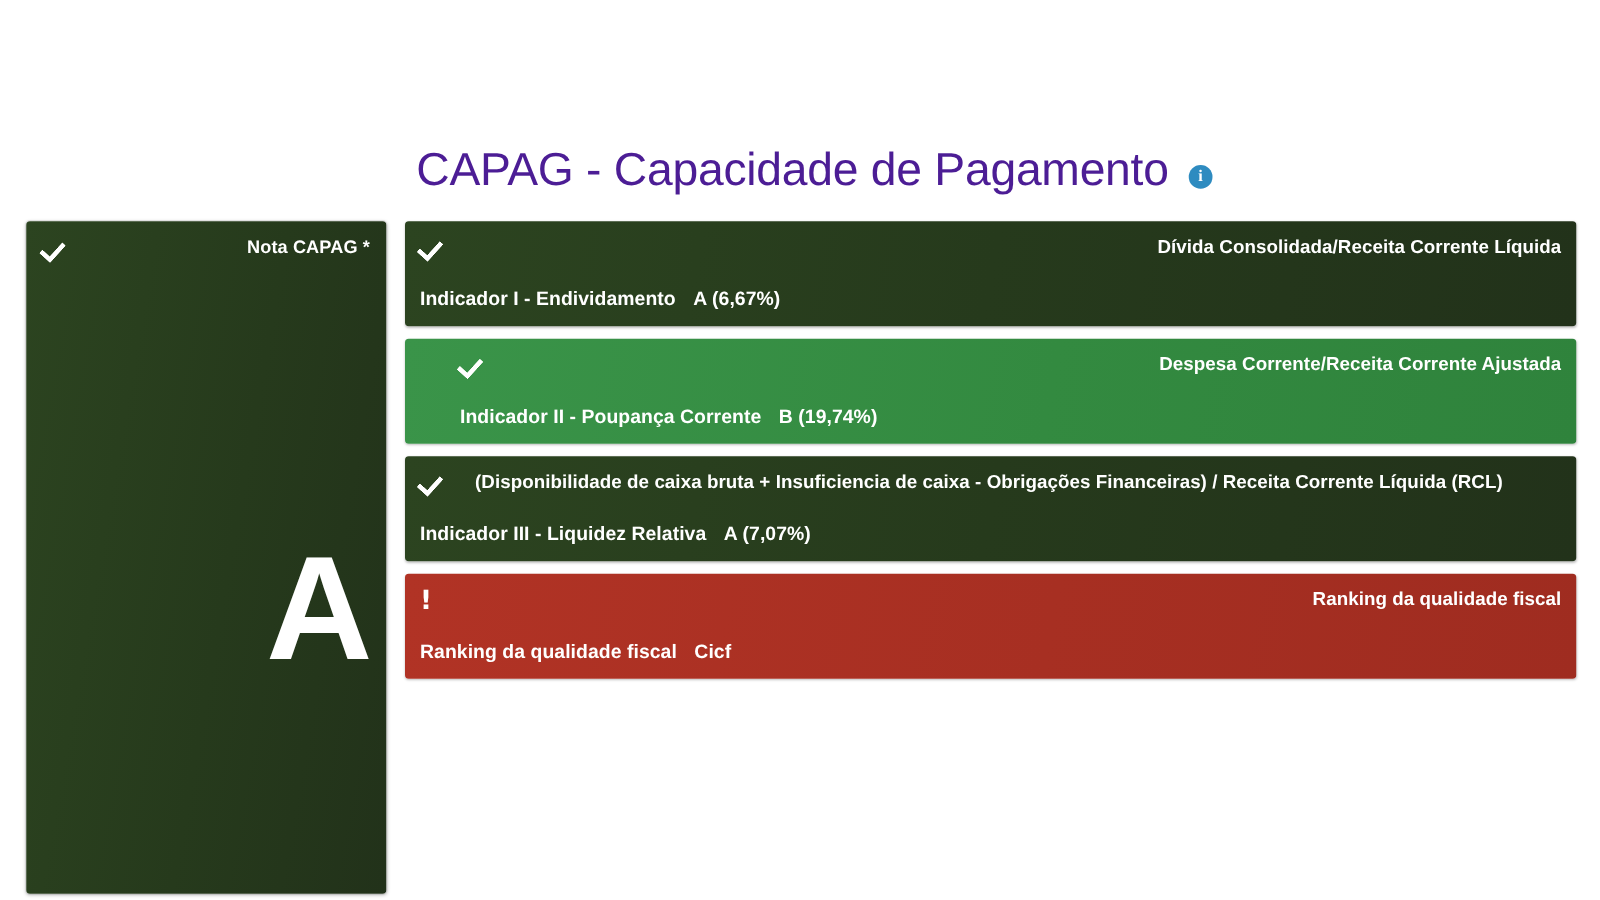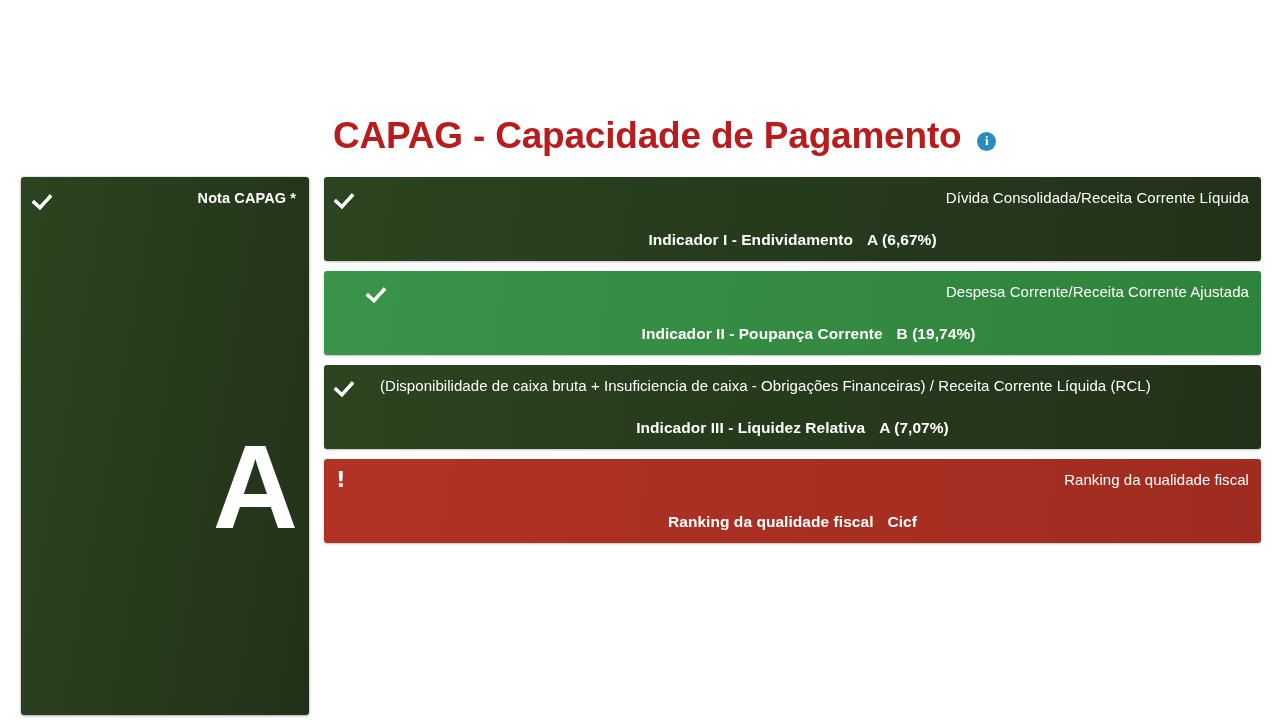--- a/index.html
+++ b/index.html
@@ -27,22 +27,22 @@
     position: absolute;
     left: 333px;
     top: 110px;
     display: flex;
     align-items: center;
     gap: 16px;
     height: 50px;
   }
   .page-title {
     font-size: 37px;
-    font-weight: 700;
-    color: #b91c1c;
+    font-weight: 400;
+    color: #4c1d95;
     letter-spacing: -0.2px;
     line-height: 1;
     white-space: nowrap;
   }
   .info-icon {
     width: 19px;
     height: 19px;
     border-radius: 50%;
     background: #2e8bc0;
     display: inline-flex;
@@ -162,36 +162,36 @@
 
   .ind-top {
     display: flex;
     align-items: flex-start;
     justify-content: space-between;
     gap: 14px;
     min-height: 22px;
   }
   .ind-formula {
     font-size: 15px;
-    font-weight: 400;
+    font-weight: 700;
     text-align: right;
     letter-spacing: 0.05px;
     line-height: 20px;
     flex: 1 1 auto;
     white-space: nowrap;
     overflow: hidden;
   }
   .ind-formula.left-flow {
     text-align: left;
     margin-left: 8px;
   }
   .ind-bottom {
     display: flex;
     align-items: baseline;
-    justify-content: center;
+    justify-content: flex-start;
     gap: 14px;
     margin-top: 21px;
   }
   .ind-name {
     font-size: 15.5px;
     font-weight: 700;
     letter-spacing: 0.05px;
     white-space: nowrap;
   }
   .ind-grade {

